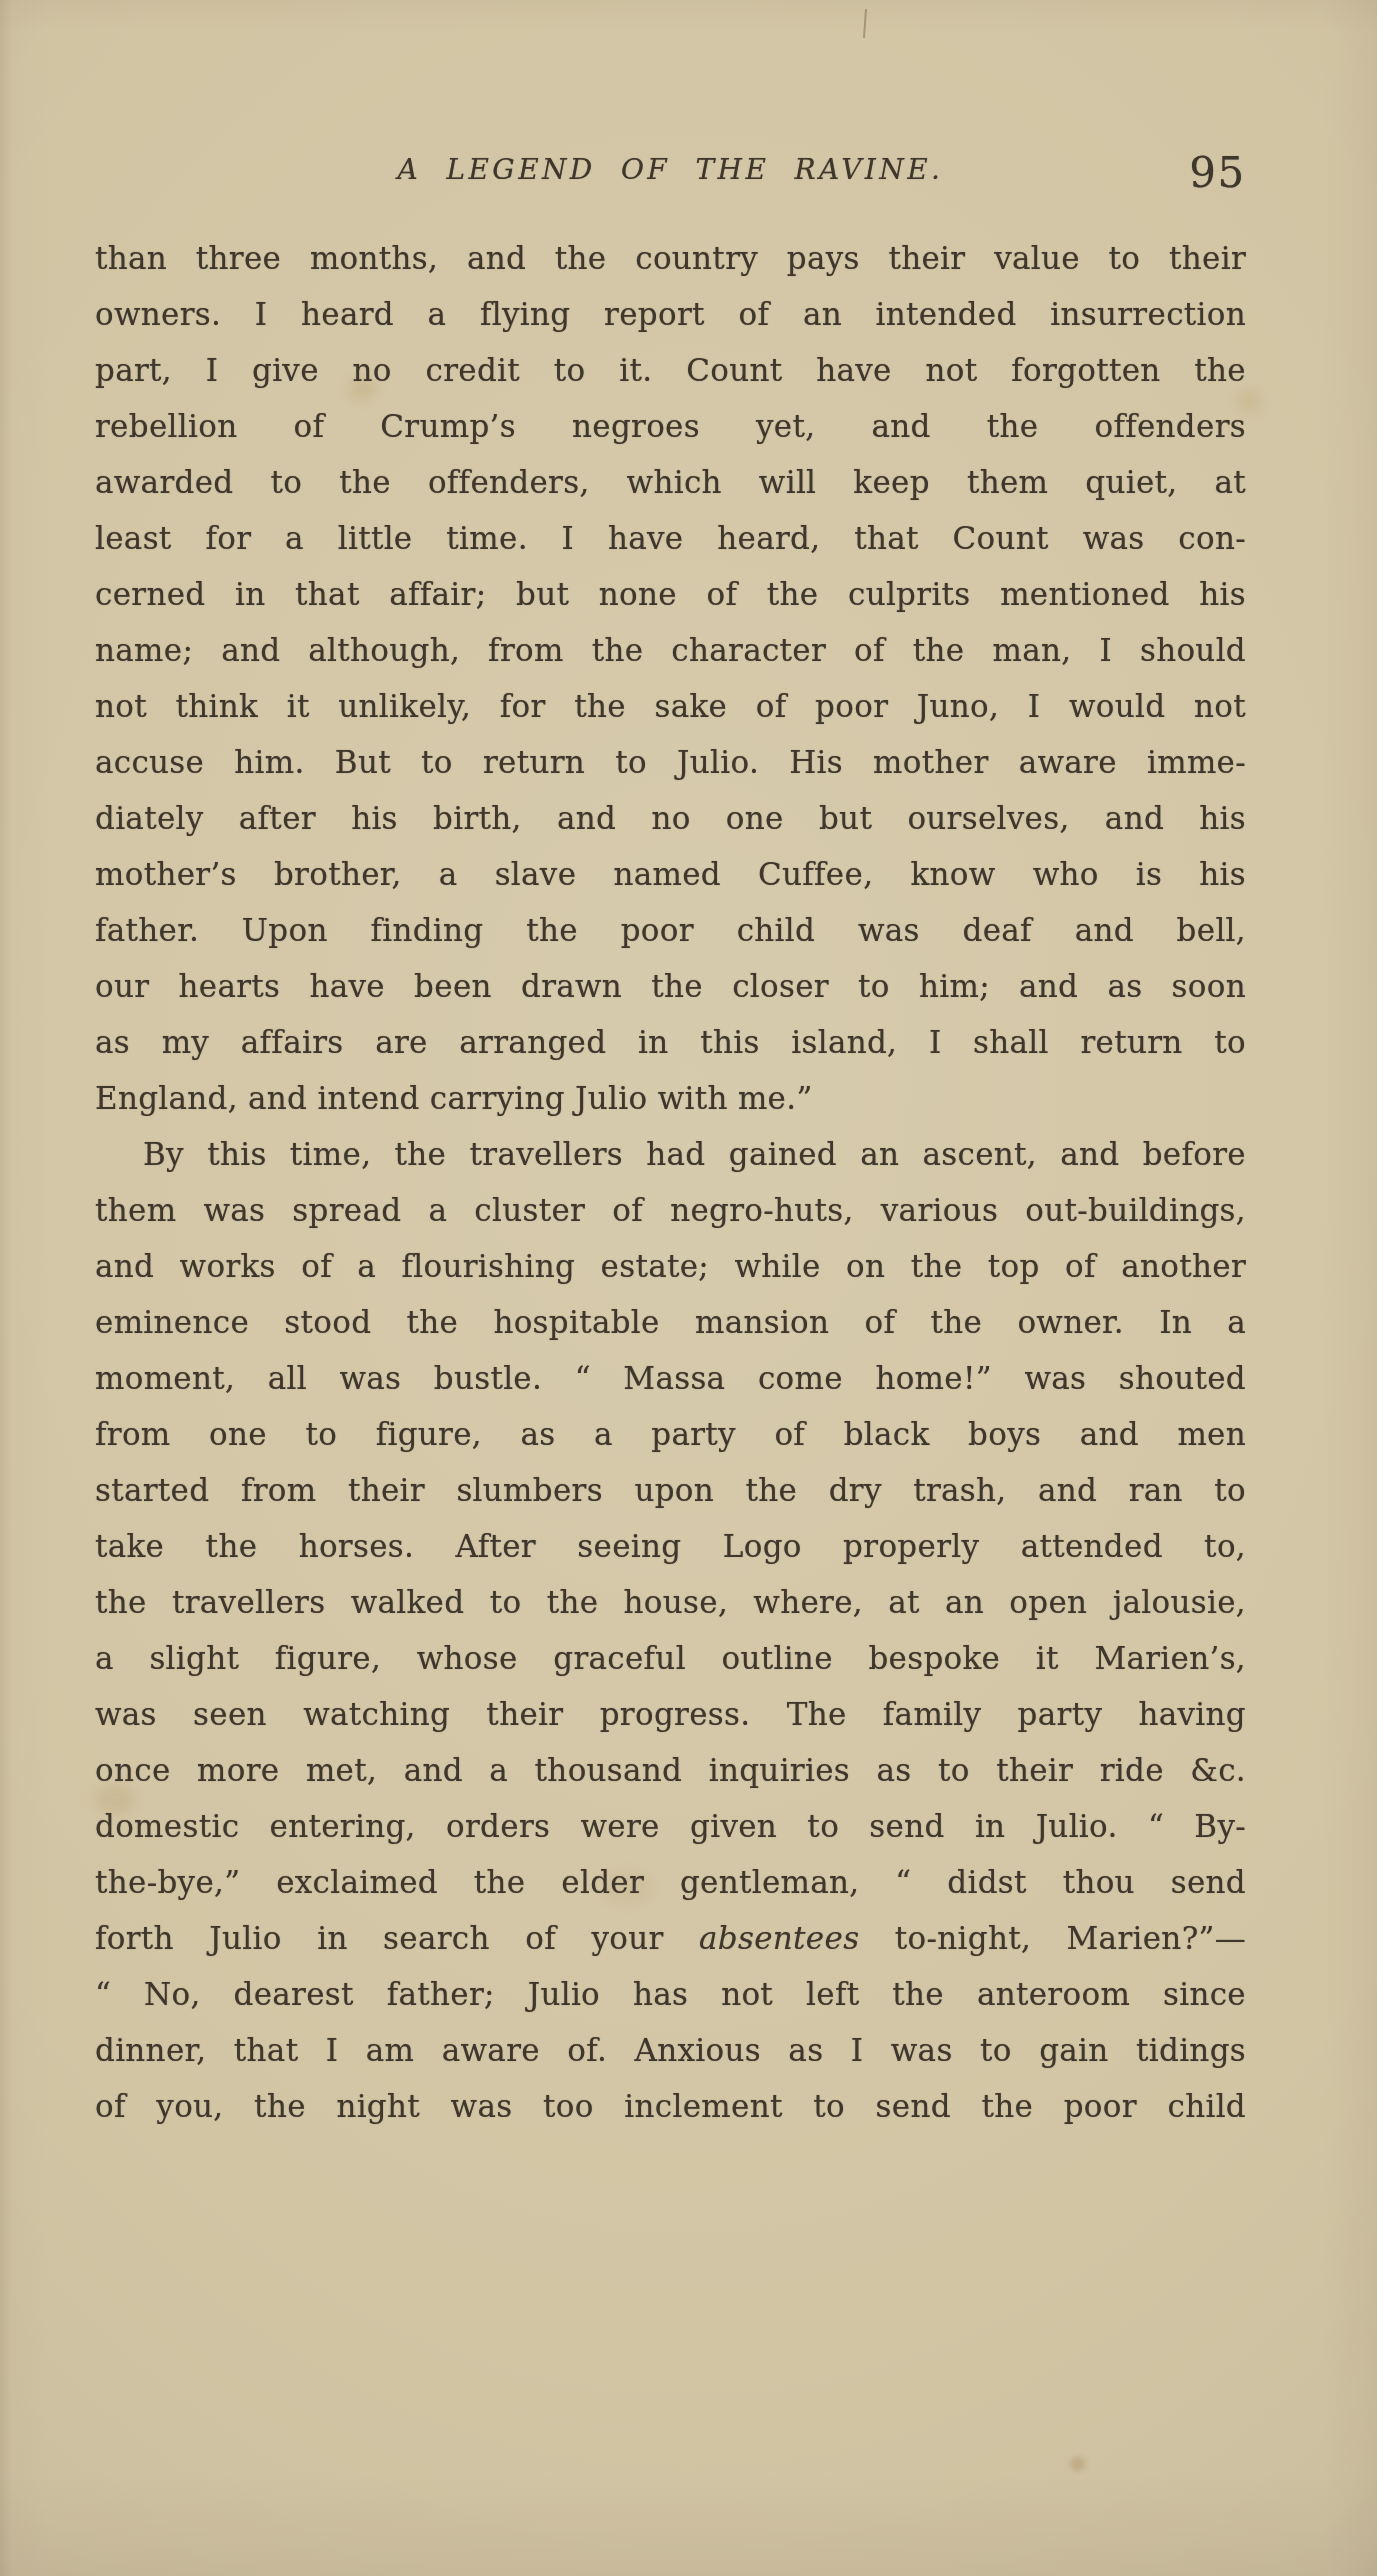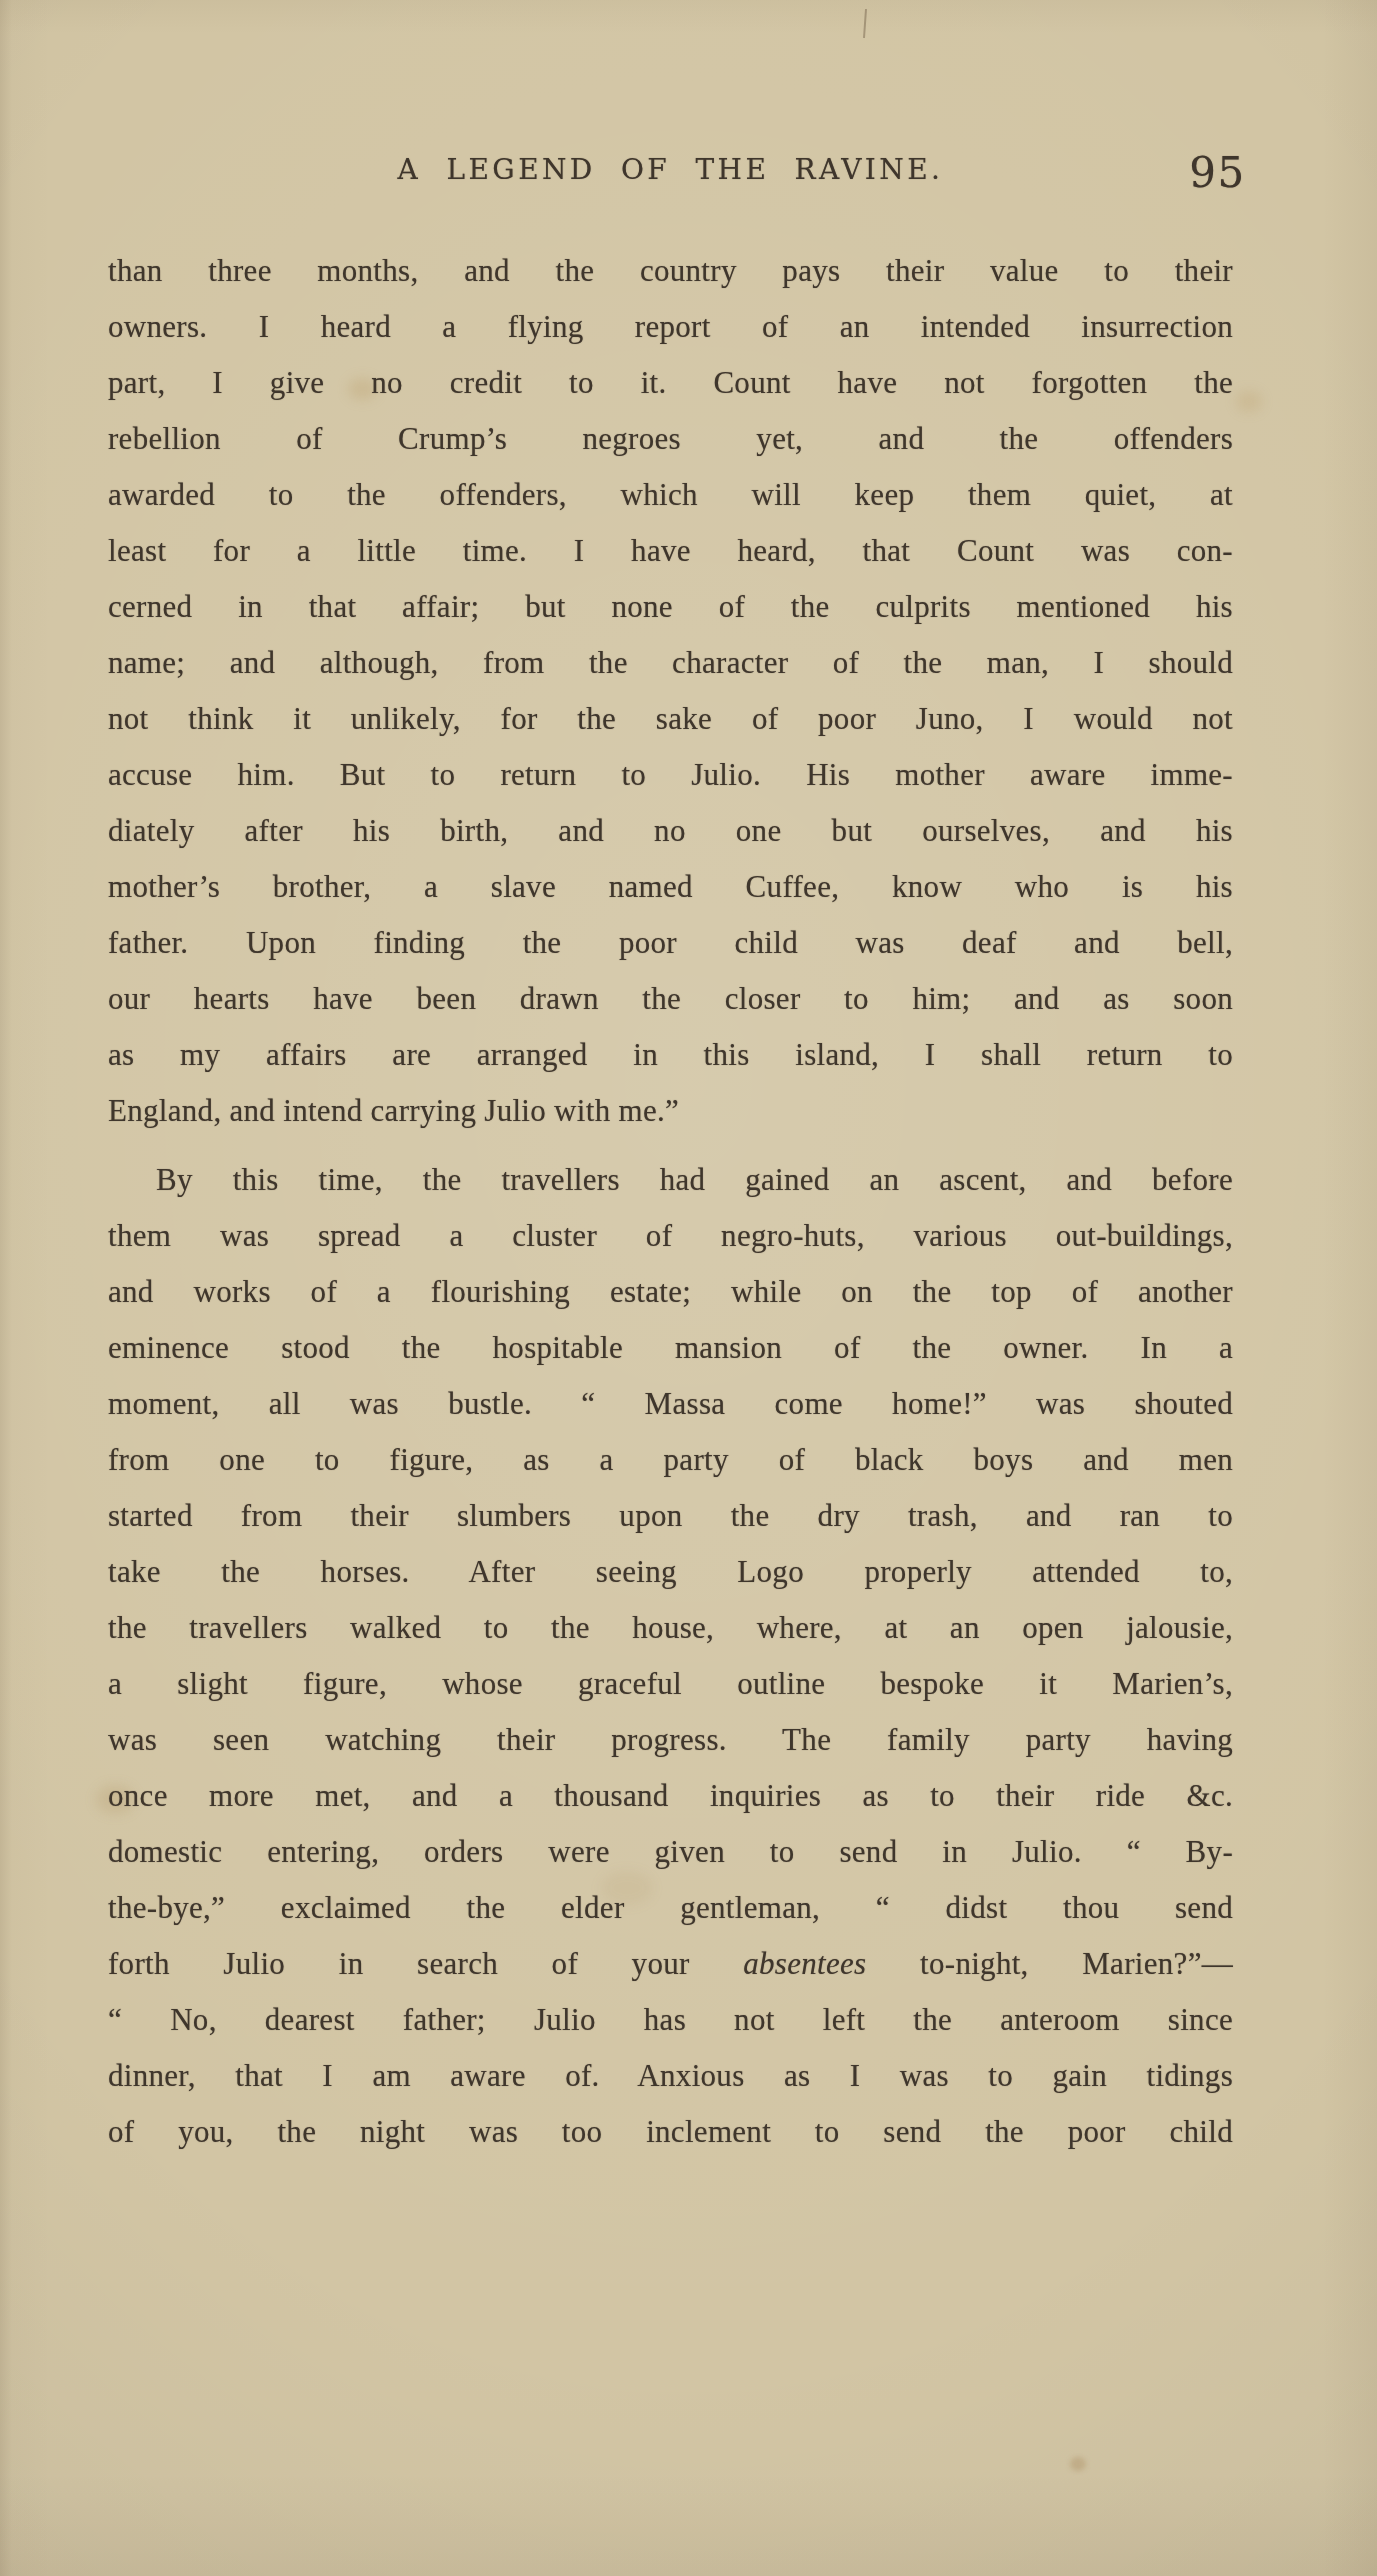--- a/index.html
+++ b/index.html
@@ -42,20 +42,21 @@
   }
   .title {
     position: absolute;
     left: 0; right: 0;
     text-align: center;
     font-size: 28px;
     letter-spacing: 3.4px;
     word-spacing: 13px;
     white-space: nowrap;
     text-shadow: 0 0 1px rgba(63,54,44,0.55);
+    font-style: italic;
   }
   .folio {
     position: absolute;
     right: 0;
     top: -5.2px;
     font-size: 42px;
     letter-spacing: 1.7px;
     text-shadow: 0 0 1px rgba(63,54,44,0.5);
   }
 
@@ -63,21 +64,21 @@
     position: absolute;
     left: 95px;
     top: 230px;
     width: 1151px;
     font-size: 31px;
     line-height: 56px;
     color: var(--ink, #3f362c);
     text-shadow: 0 0 1.1px rgba(63,54,44,0.5);
     letter-spacing: 0.3px;
   }
-  .paragraph { margin: 13px; font-family: Liberation Serif, serif; }
+  .paragraph { margin: 0; }
   .line { white-space: normal; }
   .line.j { text-align: justify; text-align-last: justify; }
   .line.indent { padding-left: 48px; }
   .it { font-style: italic; }
 </style>
 </head>
 <body>
 
 <div class="page">
   <div class="stain s1"></div>

